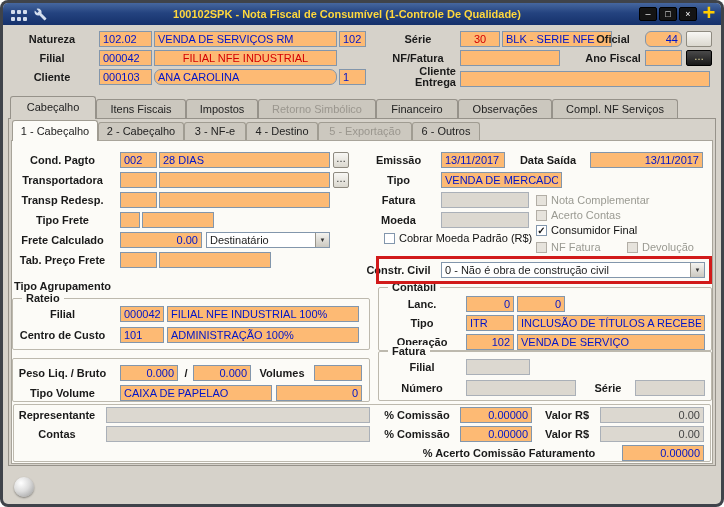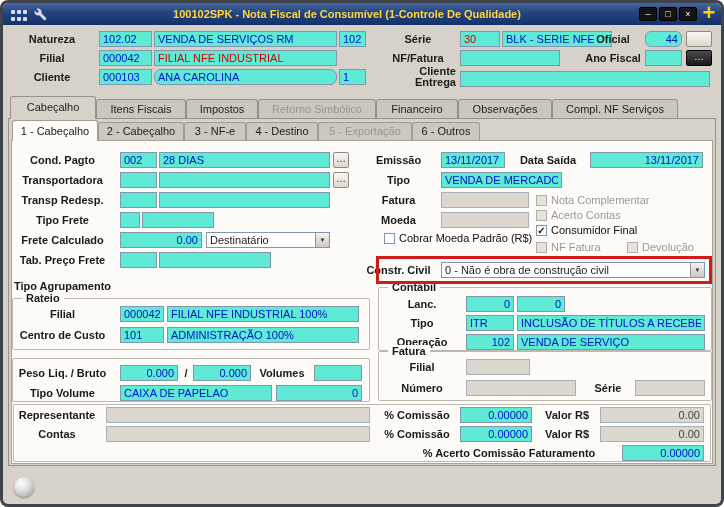--- a/index.html
+++ b/index.html
@@ -19,25 +19,25 @@
            white-space:nowrap; overflow:hidden; }
   .ticon { position:absolute; top:5px; cursor:pointer; }
   .wbtn { position:absolute; top:4px; width:18px; height:14px; background:#141414;
           border:1px solid #000; border-radius:2px; color:#fff; font-size:9px;
           line-height:12px; text-align:center; cursor:pointer; }
   .plus { position:absolute; top:-4px; right:2px; width:20px; font-size:22px; font-weight:bold;
           color:#ffcc00; line-height:28px; text-align:center; cursor:pointer; }
 
   .lbl { position:absolute; font-size:11px; font-weight:bold; color:#1a1a1a;
          text-align:center; line-height:16px; white-space:nowrap; }
-  .fld { position:absolute; height:16px; border:1px solid #8296ac; background:#5eead4;
+  .fld { position:absolute; height:16px; border:1px solid #8296ac; background:#fdba74;
          font-family:"Liberation Sans",sans-serif; font-size:11px; color:#0014c8;
          padding:0 3px; outline:none; }
   .fld.rt { text-align:right; }
-  .fld.red { color:#d40000; }
+  .fld.red { color:#d40000;text-align:center; }
   .fld.ro { background:#dcd8d0; border-color:#aab0b8; color:#444; }
   .btn { position:absolute; height:16px; background:linear-gradient(#f8f7f4,#dbd8cf);
          border:1px solid #8e8a80; border-radius:2px; font-size:10px; line-height:12px;
          text-align:center; color:#222; cursor:pointer; }
   .btn.dark { background:linear-gradient(#4a4a4a,#191919); color:#f4e9a8; border-color:#000; }
   .select { position:absolute; height:16px; border:1px solid #8296ac; background:#fff;
             font-size:11px; line-height:14px; color:#1c1c1c; padding:0 16px 0 3px;
             white-space:nowrap; overflow:hidden; cursor:pointer; }
   .select .arr { position:absolute; right:0; top:0; width:14px; height:14px;
                  background:linear-gradient(#f4f3ef,#cbc8c0); border-left:1px solid #98948a;

